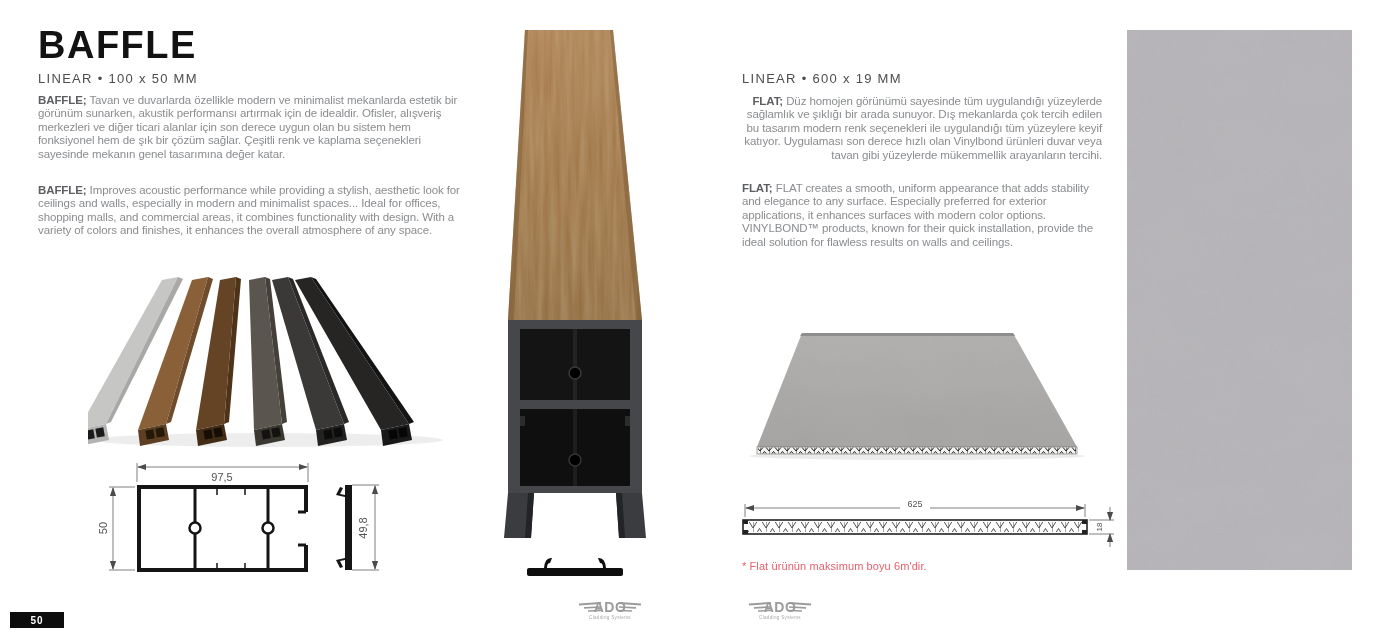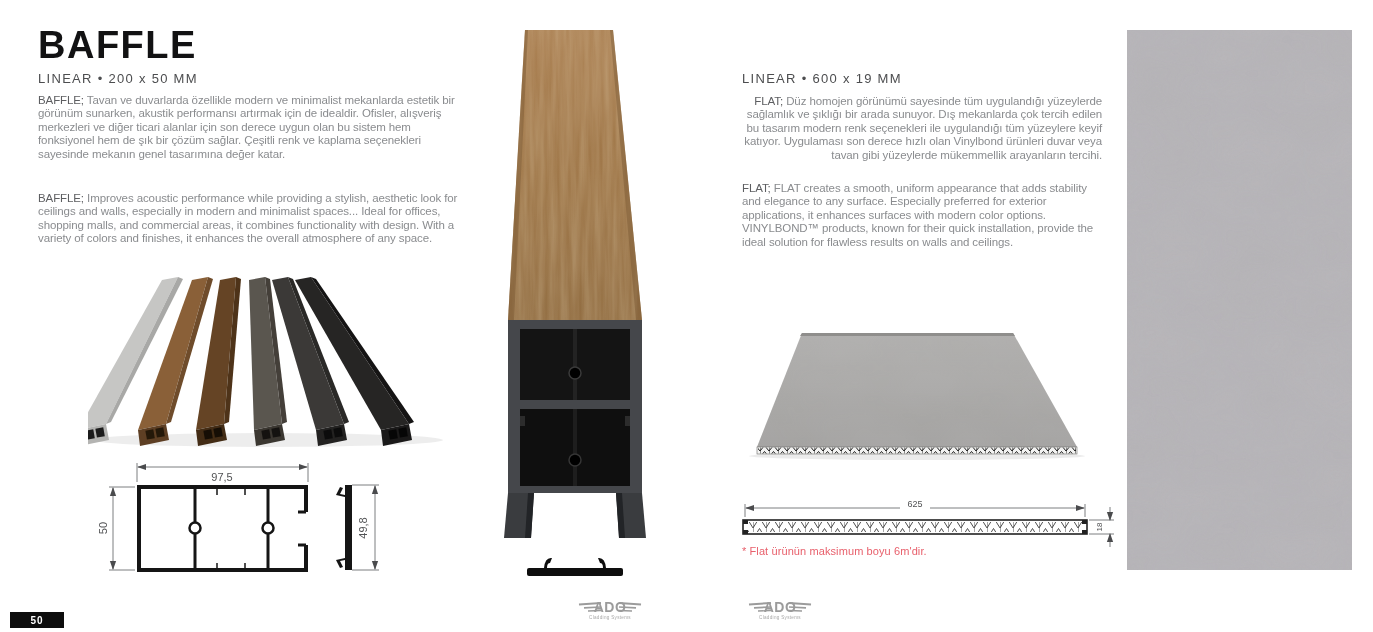--- a/index.html
+++ b/index.html
@@ -11,21 +11,21 @@
   .abs { position:absolute; }
   .prod-title {
     font-size:38px; font-weight:800; letter-spacing:1.5px; color:#121213; line-height:36px;
   }
   .prod-subtitle {
     font-size:13px; letter-spacing:1.3px; color:#4c4d4f; line-height:15px;
   }
   .body-par {
     font-size:11.5px; line-height:13.4px; color:#8a8c8f; letter-spacing:-0.1px;
   }
-  .body-par b { color:#5d5e61; font-weight:normal; }
+  .body-par b { color:#5d5e61; font-weight:bold; }
   .note-red { font-size:11px; color:#e8606c; letter-spacing:0.1px; }
   .page-num {
     left:10px; top:612px; width:54px; height:16px; background:#0d0d0d; color:#ffffff;
     font-size:10px; font-weight:bold; display:flex; align-items:center; justify-content:center;
     letter-spacing:1px;
   }
   svg text { font-family:"Liberation Sans", sans-serif; }
   .dim-label { font-size:11px; fill:#515254; }
   .dim-label-sm { font-size:9px; fill:#515254; }
 </style>
@@ -66,28 +66,28 @@
       </filter>
       <filter id="grainS" x="-5%" y="-5%" width="110%" height="110%">
         <feTurbulence type="fractalNoise" baseFrequency="0.5" numOctaves="2" seed="3"></feTurbulence>
         <feColorMatrix type="matrix" values="0 0 0 0 0.40  0 0 0 0 0.40  0 0 0 0 0.42  0 0 0 0.14 0"></feColorMatrix>
         <feComposite operator="in" in2="SourceGraphic"></feComposite>
       </filter>
     </defs>
   </svg>
 
   <div class="abs prod-title" style="left:38px; top:27px;">BAFFLE</div>
-  <div class="abs prod-subtitle" style="left:38px; top:71px;">LINEAR • 200 x 50 MM</div>
+  <div class="abs prod-subtitle" style="left:38px; top:71px;">LINEAR • 100 x 50 MM</div>
 
   <p class="abs body-par" style="left:38px; top:94px; width:424px;">
     <b>BAFFLE;</b>
     <span>Tavan ve duvarlarda özellikle modern ve minimalist mekanlarda estetik bir görünüm sunarken, akustik performansı artırmak için de idealdir. Ofisler, alışveriş merkezleri ve diğer ticari alanlar için son derece uygun olan bu sistem hem fonksiyonel hem de şık bir çözüm sağlar. Çeşitli renk ve kaplama seçenekleri sayesinde mekanın genel tasarımına değer katar.</span>
   </p>
 
-  <p class="abs body-par" style="left:38px; top:192px; width:424px;">
+  <p class="abs body-par" style="left:38px; top:184px; width:424px;">
     <b>BAFFLE;</b>
     <span>Improves acoustic performance while providing a stylish, aesthetic look for ceilings and walls, especially in modern and minimalist spaces... Ideal for offices, shopping malls, and commercial areas, it combines functionality with design. With a variety of colors and finishes, it enhances the overall atmosphere of any space.</span>
   </p>
 
   <svg class="abs" style="left:88px; top:264px;" width="392" height="188" viewBox="0 0 392 188">
     <ellipse cx="180" cy="176" rx="175" ry="7" fill="#000" opacity="0.07"></ellipse>
 
     <polygon points="74,16 90,13 18,160 -10,166" fill="#c6c6c4"></polygon>
     <polygon points="90,13 95,15 23,158 18,160" fill="#a8a8a6"></polygon>
     <polygon points="-10,166 18,160 21,176 -8,182" fill="#b4b4b2"></polygon>
@@ -227,21 +227,21 @@
     <rect x="342" y="25" width="5" height="4" fill="#222222"></rect>
     <rect x="342" y="35" width="5" height="4" fill="#222222"></rect>
 
     <line x1="349" y1="25" x2="374" y2="25" stroke="#7d7e80" stroke-width="1"></line>
     <line x1="349" y1="39" x2="374" y2="39" stroke="#7d7e80" stroke-width="1"></line>
     <line x1="370" y1="12" x2="370" y2="25" stroke="#7d7e80" stroke-width="1" marker-end="url(#ar)"></line>
     <line x1="370" y1="52" x2="370" y2="39" stroke="#7d7e80" stroke-width="1" marker-end="url(#ar)"></line>
     <text x="362" y="32" text-anchor="middle" transform="rotate(-90 362 32)" style="font-size:8px" fill="#515254">18</text>
   </svg>
 
-  <div class="abs note-red" style="left:742px; top:545px;">* Flat ürünün maksimum boyu 6m'dir.</div>
+  <div class="abs note-red" style="left:742px; top:560px;">* Flat ürünün maksimum boyu 6m'dir.</div>
 
   <svg class="abs" style="left:1127px; top:30px;" width="225" height="540" viewBox="0 0 225 540">
     <rect x="0" y="0" width="225" height="540" fill="#b6b4b7"></rect>
     <rect x="0" y="0" width="225" height="540" fill="#ffffff" filter="url(#concF)" opacity="0.85"></rect>
     <rect x="0" y="0" width="225" height="540" fill="#ffffff" filter="url(#grainS)" opacity="0.9"></rect>
   </svg>
 
   <svg class="abs" style="left:578px; top:594px;" width="64" height="30" viewBox="0 0 64 30">
     <path d="M23,9 L1,10.5" stroke="#9b9b9b" stroke-width="2"></path>
     <path d="M23,13 L6,13.8" stroke="#9b9b9b" stroke-width="1.7"></path>

